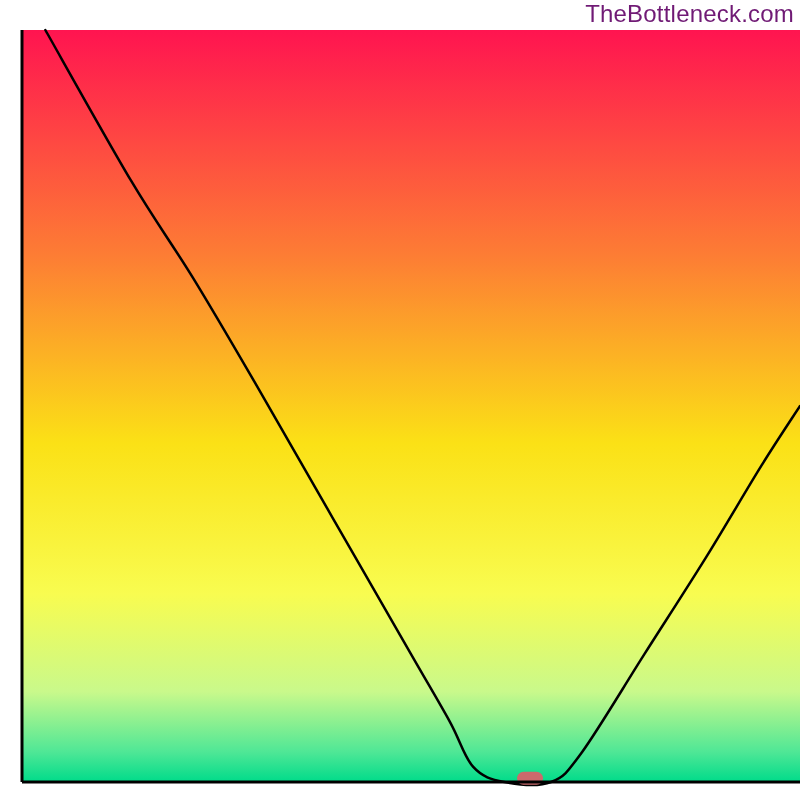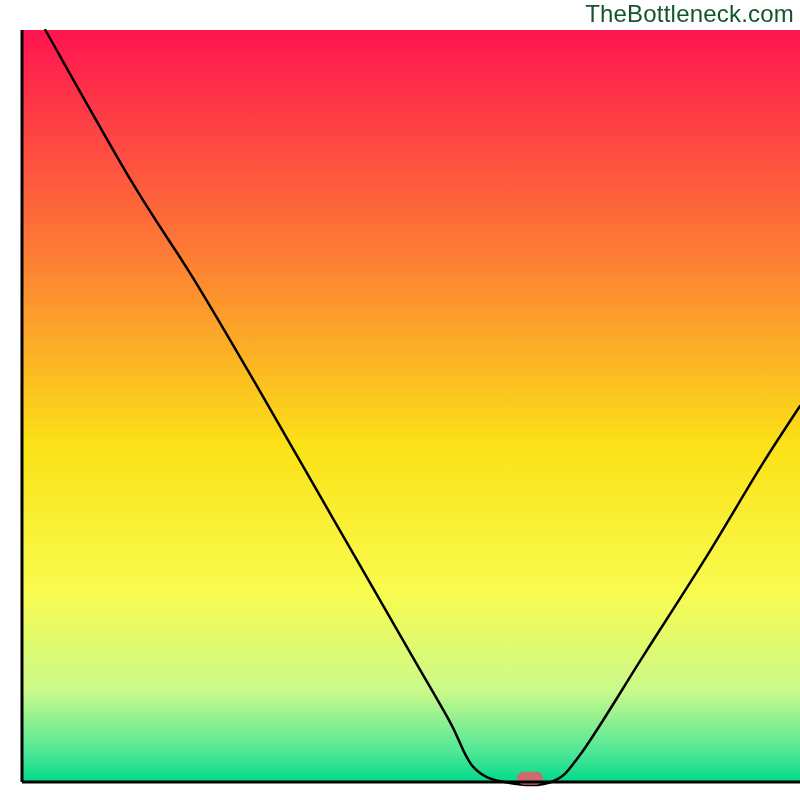--- a/index.html
+++ b/index.html
@@ -12,21 +12,21 @@
     position: relative;
     width: 800px;
     height: 800px;
     background: #ffffff;
   }
   .watermark {
     position: absolute;
     top: 0px;
     right: 6px;
     font-size: 24px;
-    color: #14532d;
+    color: #701a75;
     font-weight: 400;
     letter-spacing: 0.2px;
   }
   svg.chart-svg {
     display: block;
   }
 </style>
 </head>
 <body>
 

